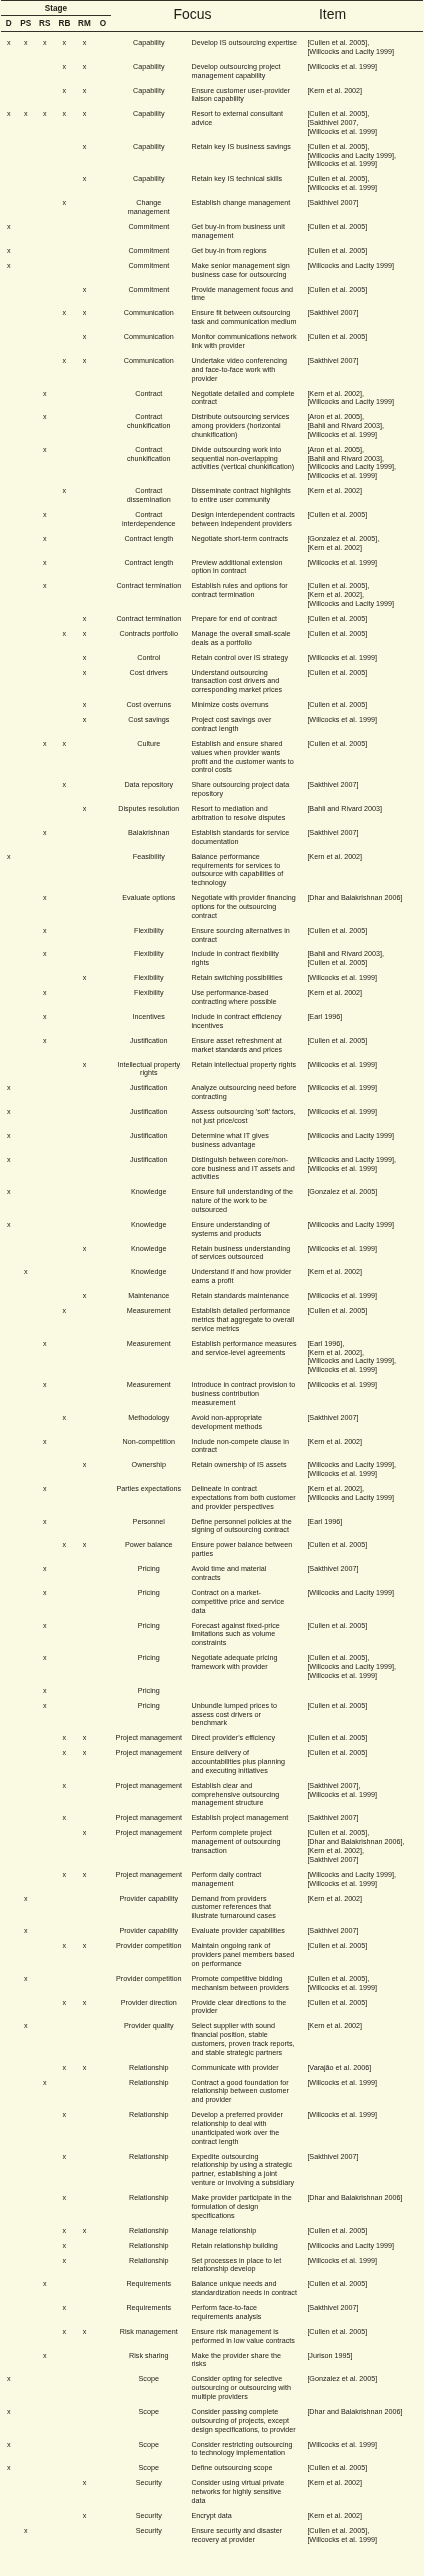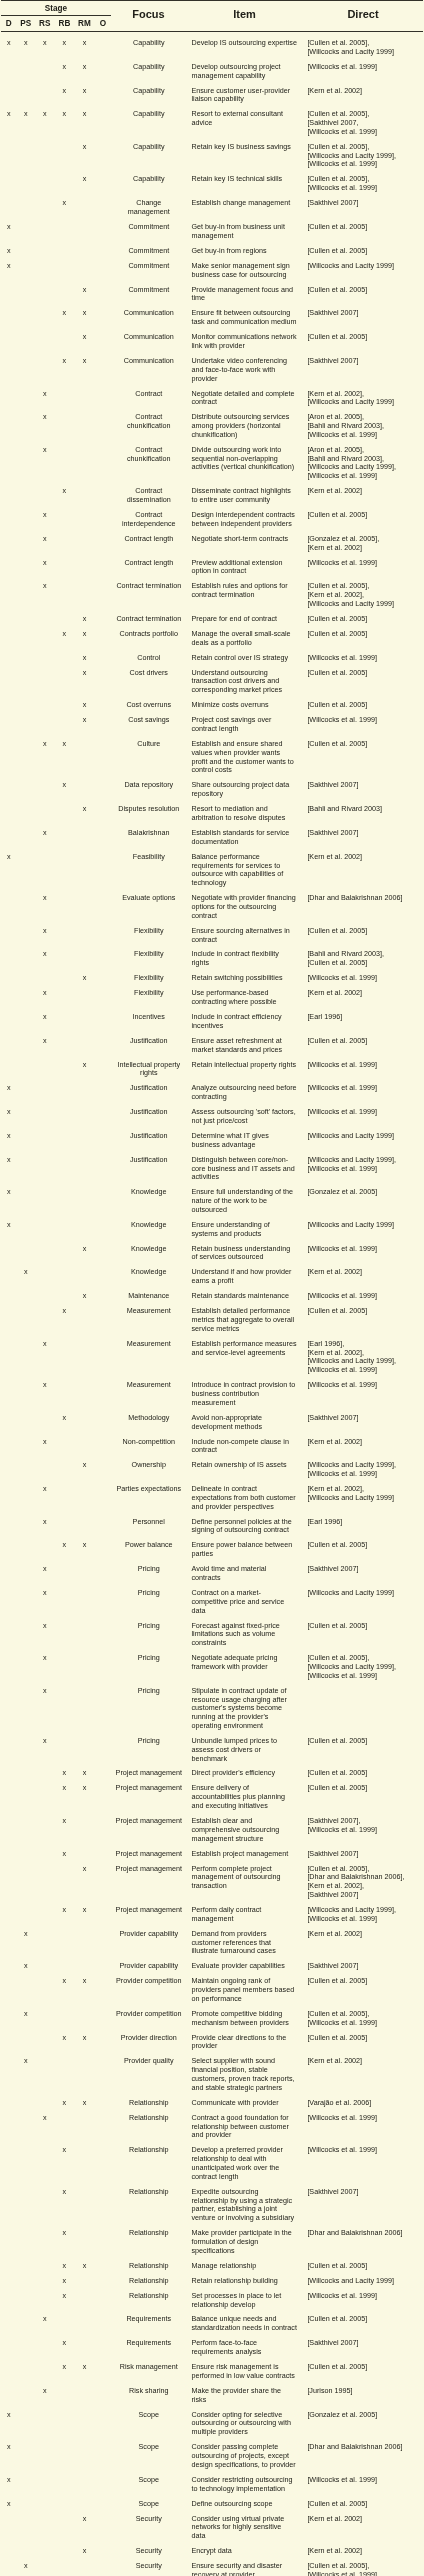--- a/index.html
+++ b/index.html
@@ -6,26 +6,27 @@
   body{
     width:425px;height:3261px;overflow:hidden;
     background:#faf9e2;color:#21211a;
     font-family:"Liberation Sans","DejaVu Sans",sans-serif;
   }
   .table{width:422px;margin:0 1px;}
   .header{
     display:grid;grid-template-columns:110px 75px 117px 120px;
     border-top:1px solid #32322a;border-bottom:1px solid #32322a;
     padding-bottom:3.6px;
+    gap:44px;
   }
   .h-stage-group{display:flex;flex-direction:column;}
   .h-stage-label{text-align:center;font-weight:bold;font-size:8.2px;padding:3.1px 0 1.5px;border-bottom:0.5px solid #32322a;}
   .h-stage-cols{display:grid;grid-template-columns:15.5px 18.5px 19.6px 19.6px 20.6px 16.5px;padding-top:3.1px;}
   .h-stage-col{text-align:center;font-weight:bold;font-size:8.2px;}
-  .h-col{display:flex;align-items:center;justify-content:center;font-weight:bold;font-size:11px;}
+  .h-col{display:flex;align-items:center;justify-content:center;font-weight:normal;font-size:14px;}
   .tbody{padding-top:6.7px;}
   .row{
     display:grid;grid-template-columns:15.5px 18.5px 19.6px 19.6px 20.6px 16.5px 75px 117px 120px;
     margin-bottom:6.2px;font-size:7.2px;line-height:8.8px;
   }
   .cell{min-height:0.5px;}
   .cell.stage{text-align:center;}
   .cell.focus{text-align:center;padding:0 3.1px;}
   .cell.item{padding:0 6.2px 0 5.2px;}
   .cell.authors{padding:0 0 0 4.1px;}
@@ -895,21 +896,20 @@
         </div>
       </div>
       <div class="row">
         <div class="cell stage"></div>
         <div class="cell stage"></div>
         <div class="cell stage">x</div>
         <div class="cell stage"></div>
         <div class="cell stage"></div>
         <div class="cell stage"></div>
         <div class="cell focus">Pricing</div>
-        <div class="cell item">Stipulate in contract update of resource usage charging after customer's systems become running at the provider's operating environment</div>
       </div>
       <div class="row">
         <div class="cell stage"></div>
         <div class="cell stage"></div>
         <div class="cell stage">x</div>
         <div class="cell stage"></div>
         <div class="cell stage"></div>
         <div class="cell stage"></div>
         <div class="cell focus">Pricing</div>
         <div class="cell item">Unbundle lumped prices to assess cost drivers or benchmark</div>

